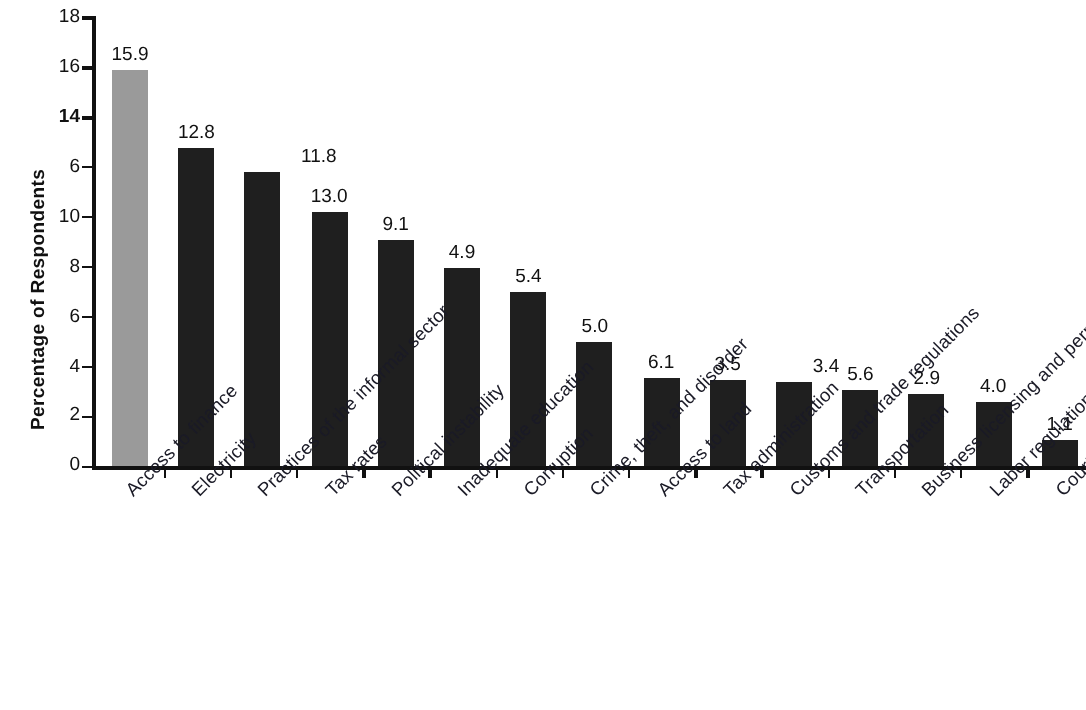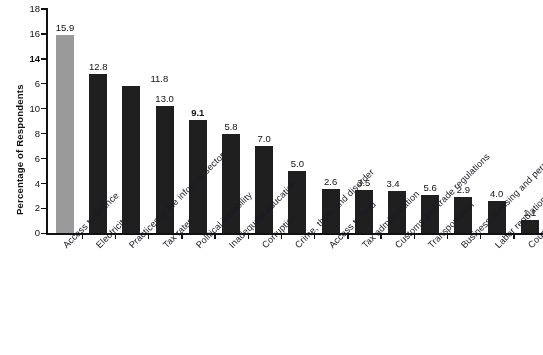--- a/index.html
+++ b/index.html
@@ -125,27 +125,27 @@
         <div class="bar" style="left: 375.2px; height: 38.6467px; background: rgb(31, 31, 31);"></div>
         <div class="bar" style="left: 408.4px; height: 36.1533px; background: rgb(31, 31, 31);"></div>
         <div class="bar" style="left: 441.6px; height: 32.4133px; background: rgb(31, 31, 31);"></div>
         <div class="bar" style="left: 474.8px; height: 13.7133px; background: rgb(31, 31, 31);"></div>
       </div>
     <div id="vals-layer">
         <div class="bar-val" style="left: -4px; top: 14.18px;">15.9</div>
         <div class="bar-val" style="left: 29.2px; top: 52.8267px;">12.8</div>
         <div class="bar-val" style="left: 62.4px; top: 65.2933px; margin-left: 28px;">11.8</div>
         <div class="bar-val" style="left: 95.6px; top: 85.24px;">13.0</div>
-        <div class="bar-val" style="left: 128.8px; top: 98.9533px; font-weight: bold;">9.1</div>
-        <div class="bar-val" style="left: 162px; top: 112.667px;">5.8</div>
-        <div class="bar-val" style="left: 195.2px; top: 125.133px;">7.0</div>
+        <div class="bar-val" style="left: 128.8px; top: 98.9533px;">9.1</div>
+        <div class="bar-val" style="left: 162px; top: 112.667px;">4.9</div>
+        <div class="bar-val" style="left: 195.2px; top: 125.133px;">5.4</div>
         <div class="bar-val" style="left: 228.4px; top: 150.067px;">5.0</div>
-        <div class="bar-val" style="left: 261.6px; top: 167.52px;">2.6</div>
+        <div class="bar-val" style="left: 261.6px; top: 167.52px;">6.1</div>
         <div class="bar-val" style="left: 294.8px; top: 168.767px;">3.5</div>
-        <div class="bar-val" style="left: 324px; top: 170.013px;">3.4</div>
+        <div class="bar-val" style="left: 344px; top: 170.013px;">3.4</div>
         <div class="bar-val" style="left: 361.2px; top: 173.753px;">5.6</div>
         <div class="bar-val" style="left: 394.4px; top: 176.247px;">2.9</div>
         <div class="bar-val" style="left: 427.6px; top: 179.987px;">4.0</div>
         <div class="bar-val" style="left: 460.8px; top: 198.687px;">1.1</div>
       </div>
   </div>
 
   <div id="cats-layer">
       <div class="cat-label" style="left: 61px; top: 243px;">Access to finance</div>
       <div class="cat-label" style="left: 94.2px; top: 243px;">Electricity</div>

